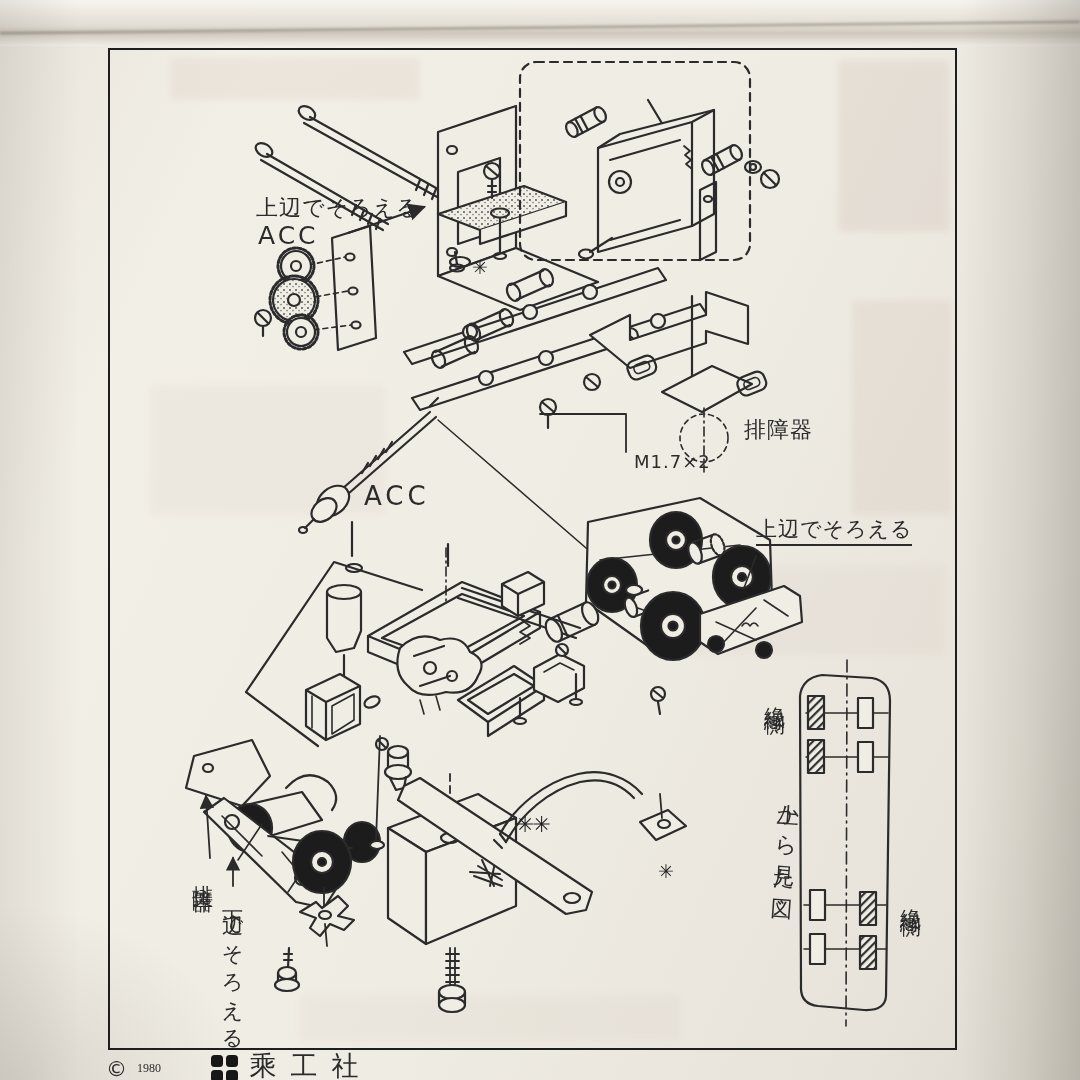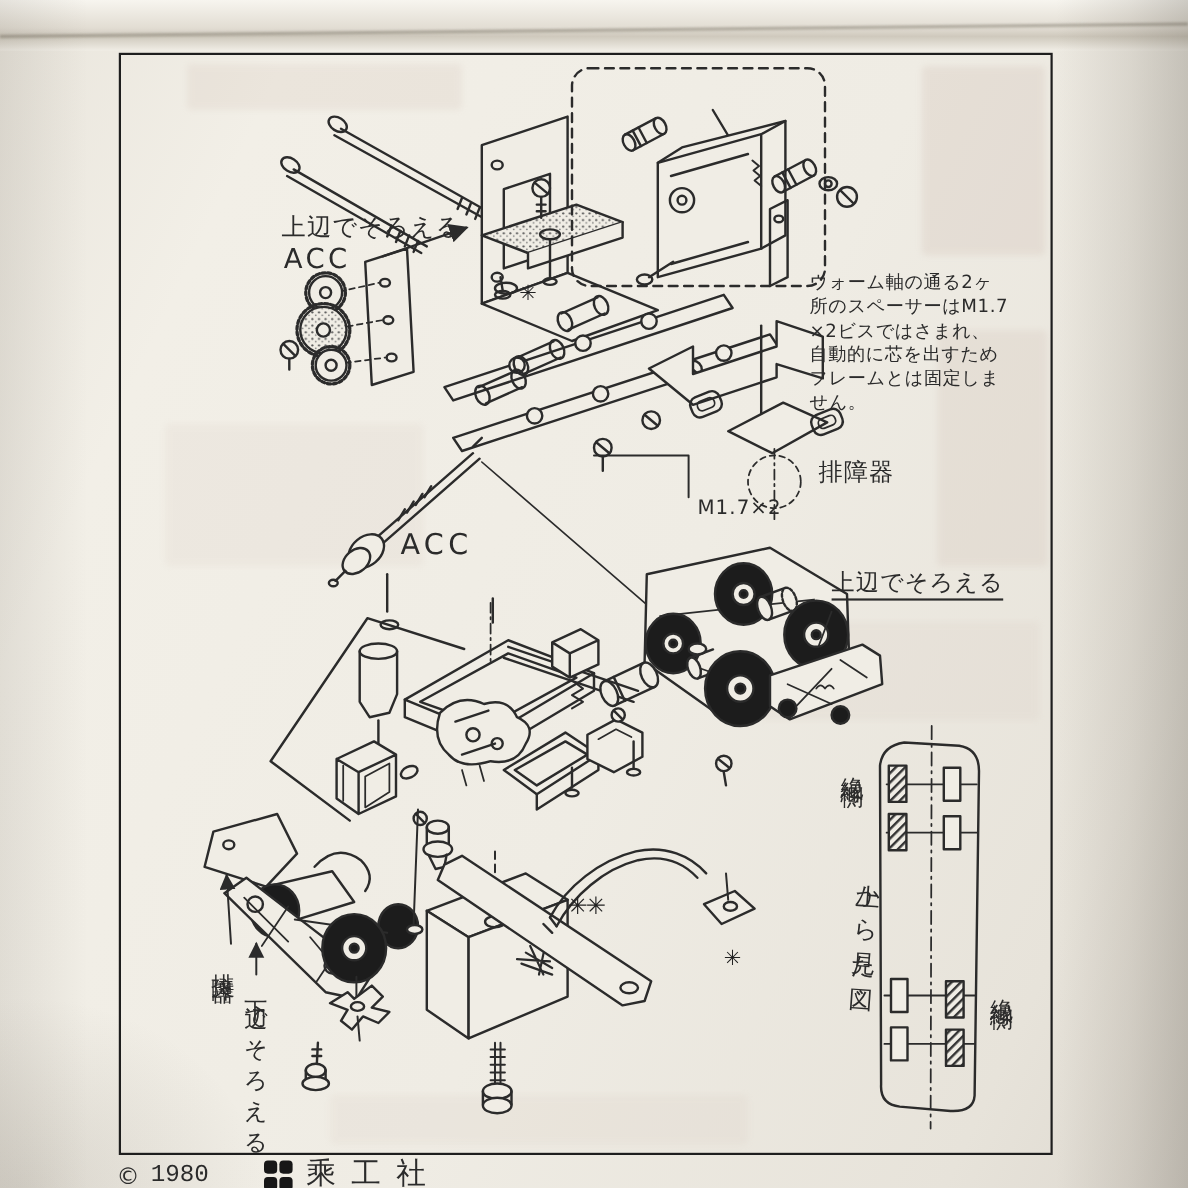--- a/index.html
+++ b/index.html
@@ -393,28 +393,20 @@
         <rect x="858" y="742" width="15" height="30" fill="#f0ede5"></rect>
         <rect x="810" y="890" width="15" height="30" fill="#f0ede5"></rect>
         <rect x="810" y="934" width="15" height="30" fill="#f0ede5"></rect>
         <rect x="860" y="892" width="16" height="33" fill="url(#hatch)"></rect>
         <rect x="860" y="936" width="16" height="33" fill="url(#hatch)"></rect>
       </g>
     </g>
   </svg>
 
 
-  <div class="note">
-    <div>ウォーム軸の通る2ヶ</div>
-    <div>所のスペーサーはM1.7</div>
-    <div>×2ビスではさまれ、</div>
-    <div>自動的に芯を出すため</div>
-    <div>フレームとは固定しま</div>
-    <div>せん。</div>
-  </div>
 
   <div class="lbl" style="left:256px;top:196px;font-size:22px">上辺でそろえる</div>
   <div class="lbl" style="left:258px;top:222px;font-size:25px;letter-spacing:3px">ACC</div>
   <div class="lbl" style="left:364px;top:482px;font-size:26px;letter-spacing:4px">ACC</div>
 
   <div class="lbl" style="left:744px;top:418px;font-size:22px">排障器</div>
   <div class="lbl" style="left:634px;top:452px;font-size:18px">M1.7×2</div>
   <div class="lbl u" style="left:756px;top:518px;font-size:21px">上辺でそろえる</div>
 
   <div class="lbl vert" style="left:762px;top:690px;font-size:21px">絶縁側</div>
@@ -423,21 +415,21 @@
 
   <div class="lbl vert" style="left:190px;top:868px;font-size:21px">排障器</div>
   <div class="lbl vert" style="left:220px;top:894px;font-size:21px">下辺でそろえる</div>
 
   <div class="mark" style="left:472px;top:256px">✳</div>
   <div class="mark" style="left:516px;top:812px;font-size:22px">✳✳</div>
   <div class="mark" style="left:658px;top:860px">✳</div>
 
   <div class="footer">
     <span>©</span>
-    <span style="font-size:22px;font-family:Liberation Mono, monospace">1980</span>
+    <span style="font-size:12px;font-family:Liberation Serif, serif">1980</span>
     <span class="logo" style="margin-left:40px">
       <span></span>
         <span></span>
         <span></span>
         <span></span>
     </span>
     <span class="pub">乘工社</span>
   </div>
 </div>
 

